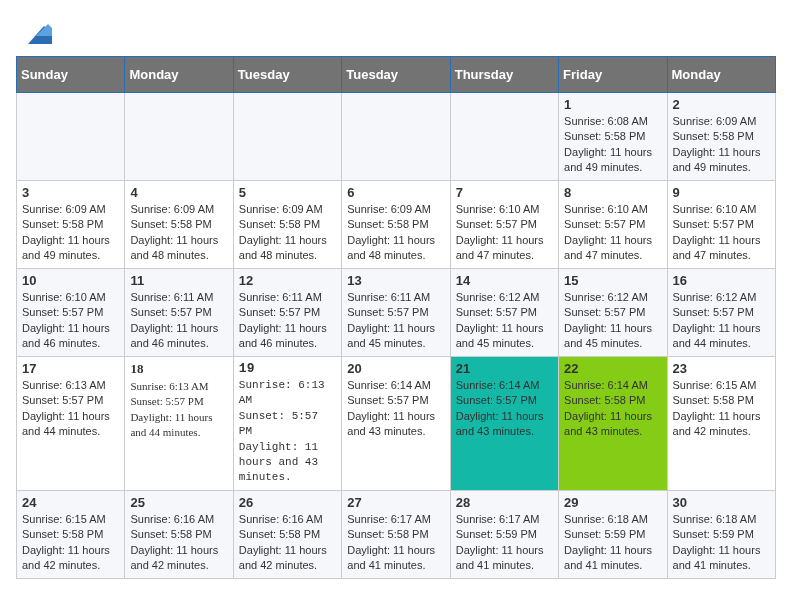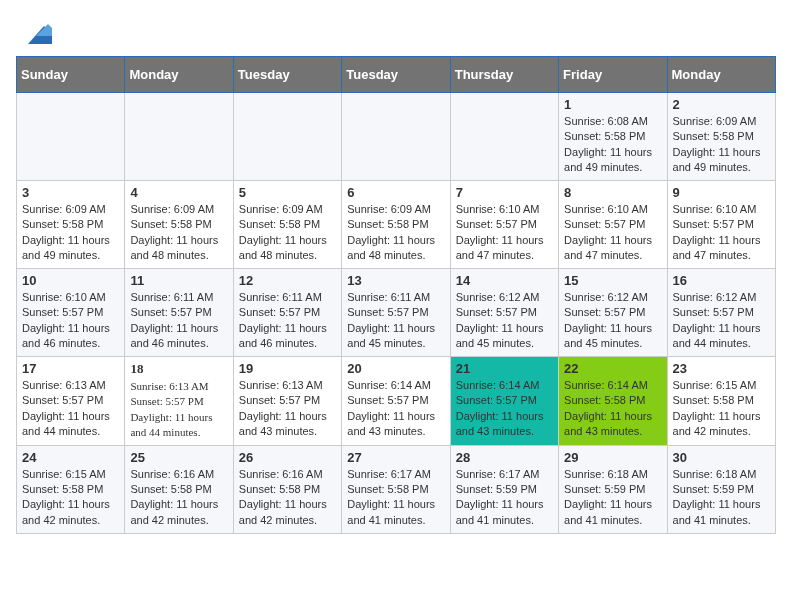--- a/index.html
+++ b/index.html
@@ -241,21 +241,21 @@
           <div class="cell-content" style="white-space: pre-wrap;">Sunrise: 6:13 AM
 Sunset: 5:57 PM
 Daylight: 11 hours and 44 minutes.</div>
         </td>
         <td style="background: rgb(255, 255, 255); font-family: Liberation Serif, serif;">
           <span class="day-number">18</span>
           <div class="cell-content" style="white-space: pre-wrap;">Sunrise: 6:13 AM
 Sunset: 5:57 PM
 Daylight: 11 hours and 44 minutes.</div>
         </td>
-        <td style="background: rgb(255, 255, 255);">
+        <td style="background: rgb(255, 255, 255); font-family: Liberation Mono, monospace;">
           <span class="day-number">19</span>
           <div class="cell-content" style="white-space: pre-wrap;">Sunrise: 6:13 AM
 Sunset: 5:57 PM
 Daylight: 11 hours and 43 minutes.</div>
         </td>
         <td style="background: rgb(255, 255, 255);">
           <span class="day-number">20</span>
           <div class="cell-content" style="white-space: pre-wrap;">Sunrise: 6:14 AM
 Sunset: 5:57 PM
 Daylight: 11 hours and 43 minutes.</div>

